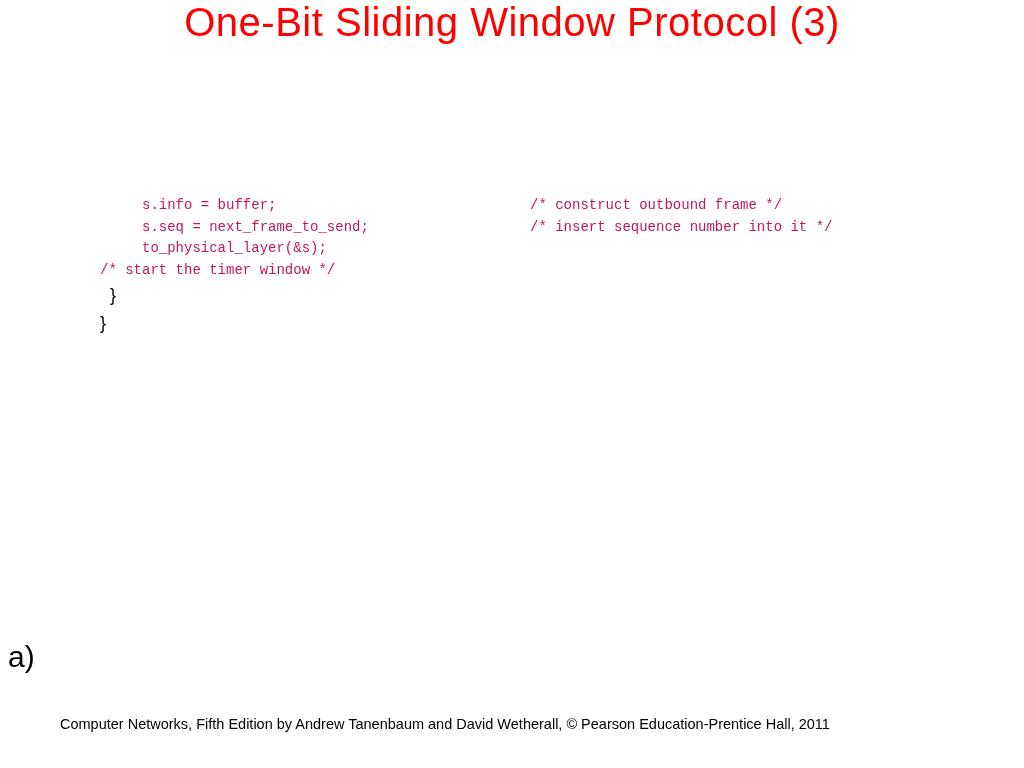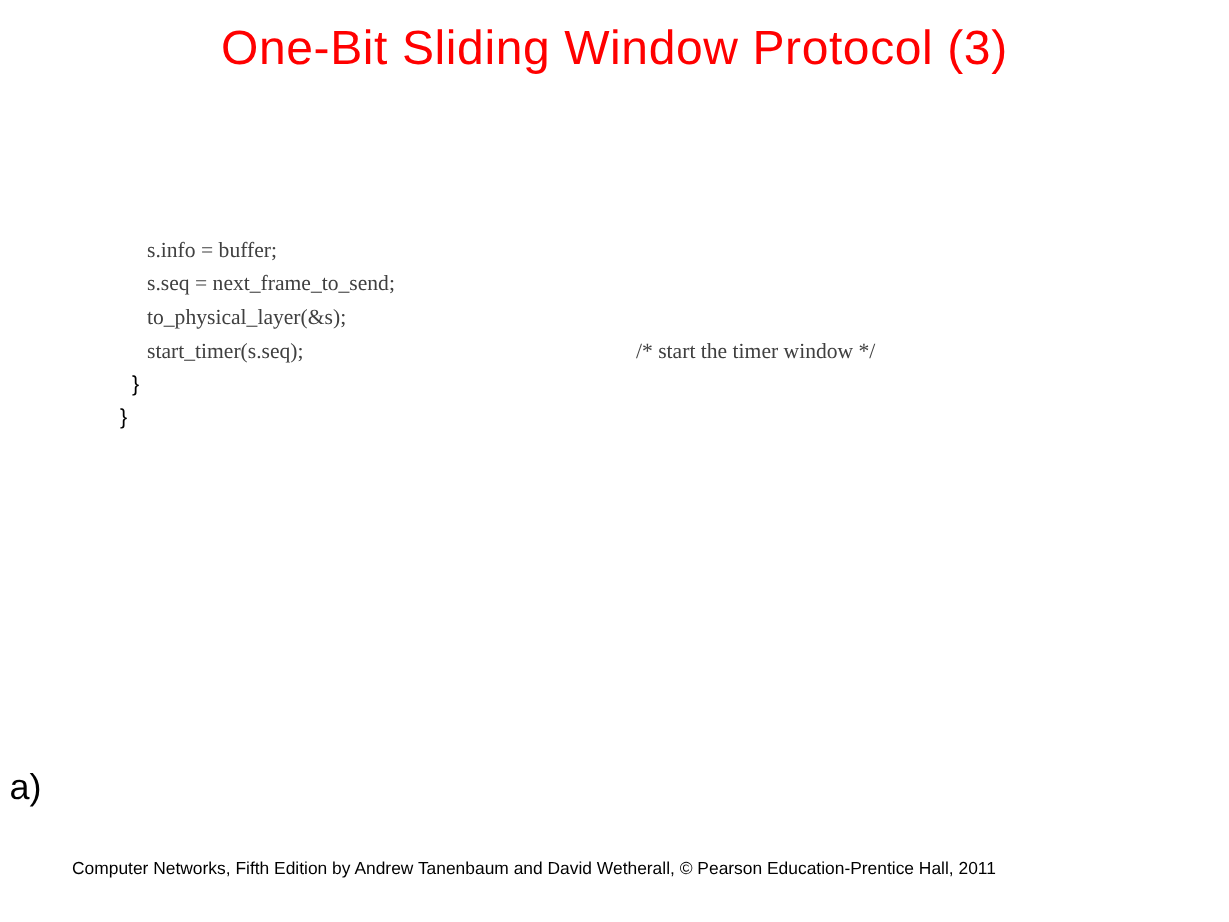--- a/index.html
+++ b/index.html
@@ -9,34 +9,33 @@
     background: #ffffff;
     font-family: Arial, Helvetica, sans-serif;
     position: relative;
     overflow: hidden;
   }
   .title {
     color: #ff0000;
     font-size: 40px;
     font-weight: 400;
     text-align: center;
-    padding-top: 18px;
     letter-spacing: 0.5px;
   }
   .code-block {
     position: absolute;
     top: 195px;
     left: 100px;
     width: 830px;
   }
   .code-row {
     display: flex;
-    font-family: Liberation Serif, serif;
-    font-size: 18px;
-    color: #404040;
+    font-family: Liberation Mono, monospace;
+    font-size: 14px;
+    color: #be185d;
     line-height: 1.55;
   }
   .code-left {
     width: 430px;
     white-space: pre;
   }
   .code-comment {
     white-space: pre;
   }
   .close-braces {
@@ -73,29 +72,30 @@
   }
 </style>
 </head>
 <body>
 
 <div class="title">One-Bit Sliding Window Protocol (3)</div>
 
 <div class="code-block">
   <div class="code-row">
     <div class="code-left">     s.info = buffer;</div>
+    <div class="code-comment">/* construct outbound frame */</div>
   </div>
   <div class="code-row">
     <div class="code-left">     s.seq = next_frame_to_send;</div>
+    <div class="code-comment">/* insert sequence number into it */</div>
   </div>
   <div class="code-row">
     <div class="code-left">     to_physical_layer(&amp;s);</div>
   </div>
   <div class="code-row">
-    <div class="code-left">     start_timer(s.seq);</div>
     <div class="code-comment">/* start the timer window */</div>
   </div>
   <div class="close-braces">  }</div>
   <div class="close-braces">}</div>
 </div>
 
 <div class="caption-row">
   <div class="caption-label">a)</div>
 </div>
 

